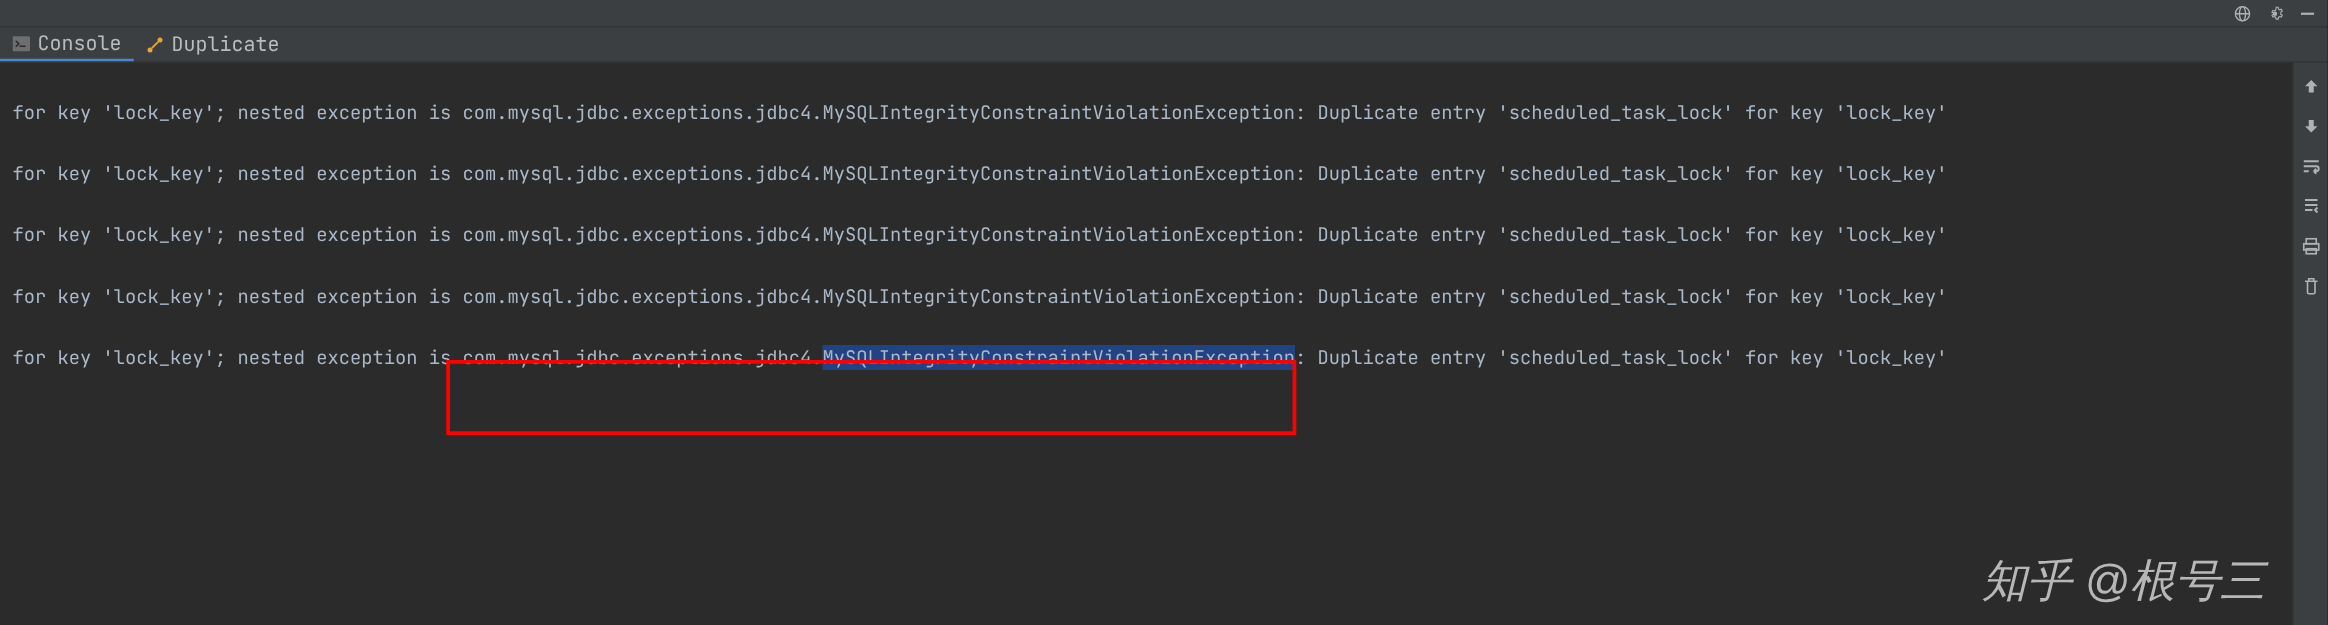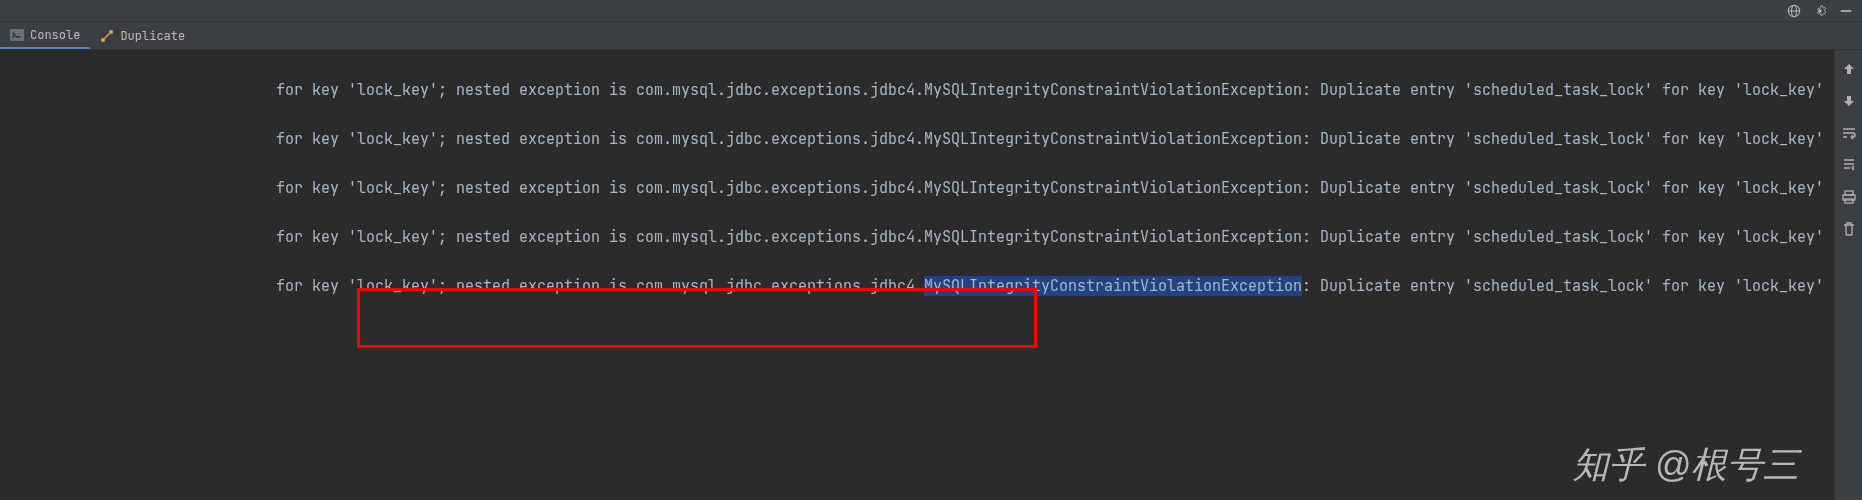--- a/index.html
+++ b/index.html
@@ -40,21 +40,21 @@
       display: flex;
       align-items: center;
       border-bottom: 1px solid #323232;
     }
     .tab {
       display: flex;
       align-items: center;
       padding: 0 10px;
       height: 100%;
       gap: 6px;
-      font-size: 12px;
+      font-size: 16px;
       color: #bbbbbb;
     }
     .tab.active {
       border-bottom: 2px solid #4a88c7;
     }
     .tab-icon {
       width: 14px;
       height: 14px;
       display: flex;
       align-items: center;
@@ -64,21 +64,20 @@
       display: flex;
       height: calc(100% - 50px);
     }
     .console-output {
       flex: 1;
       padding: 10px 10px 10px 10px;
       font-size: 15px;
       line-height: 1.4;
       overflow: hidden;
       position: relative;
-      text-align: right;
     }
     .log-line {
       white-space: pre;
       margin-bottom: 28px;
       color: #a9b7c6;
     }
     .highlighted-text {
       background-color: #214283;
       color: #a9b7c6;
     }
@@ -102,21 +101,21 @@
       height: 18px;
       color: #afb1b3;
       display: flex;
       align-items: center;
       justify-content: center;
       cursor: pointer;
     }
     .watermark {
       position: absolute;
       bottom: 10px;
-      right: 63px;
+      right: 50px;
       font-size: 36px;
       color: #d0d0d0;
       font-family: 'Microsoft YaHei', sans-serif;
       font-style: italic;
       opacity: 0.85;
     }
   </style>
 </head>
 <body>
 

